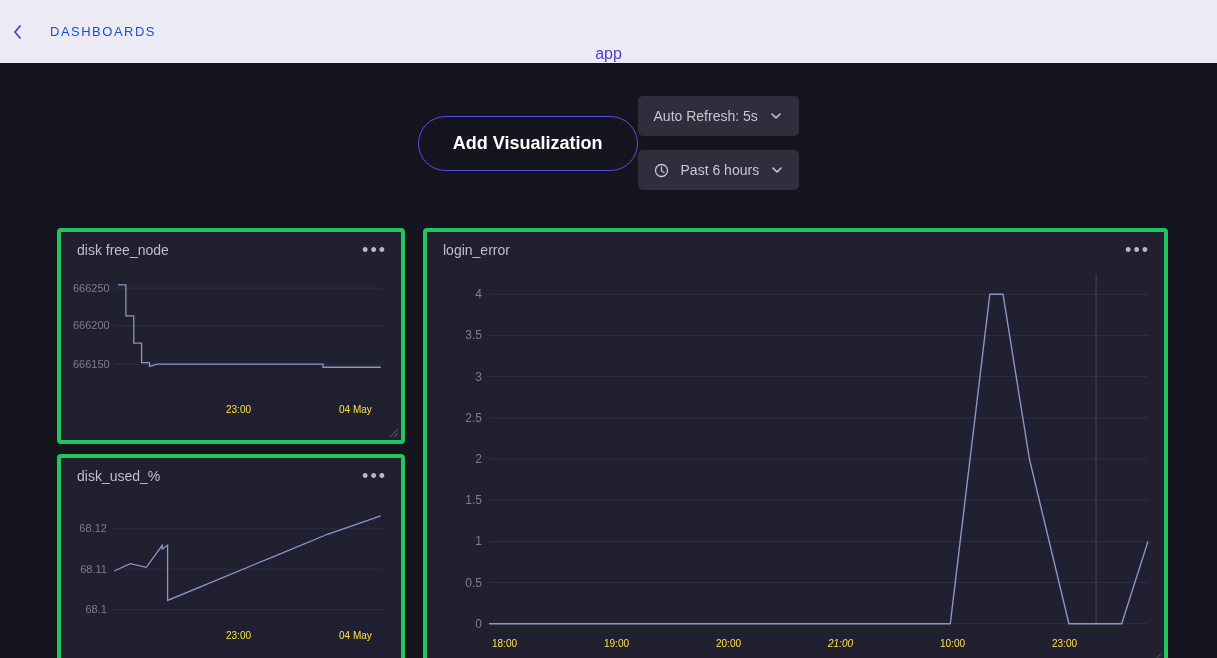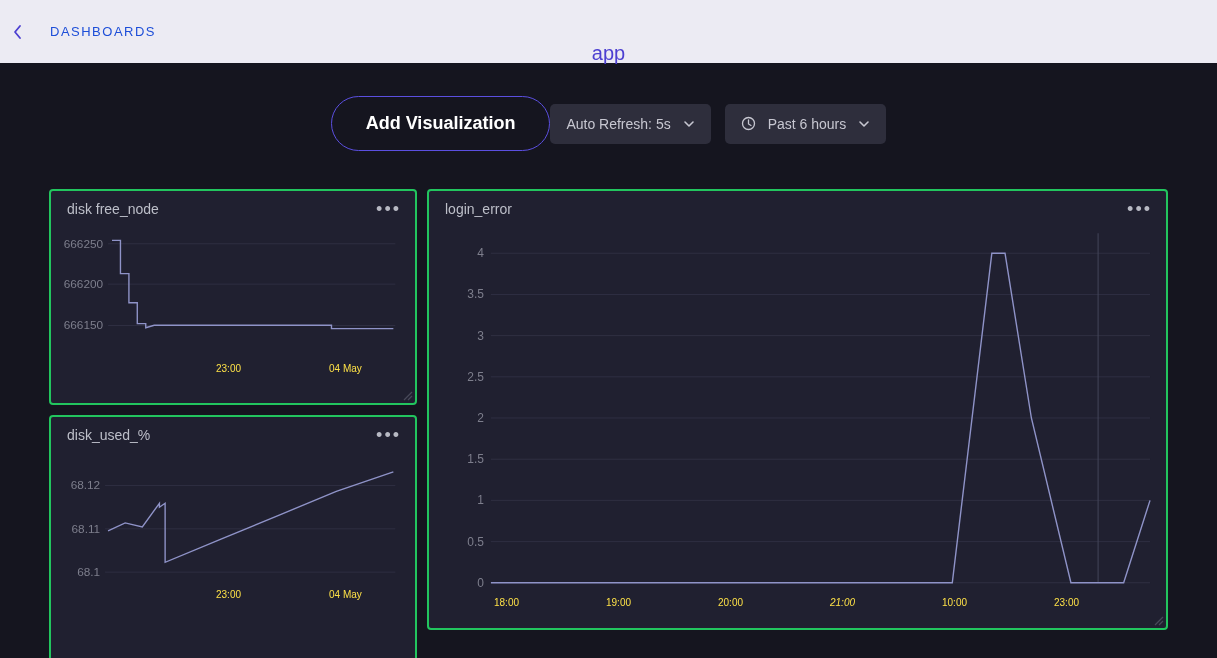--- a/index.html
+++ b/index.html
@@ -1,30 +1,30 @@
 <!DOCTYPE html>
 <html><head>
 <meta charset="utf-8">
 <style>
   * { box-sizing: border-box; margin: 0; padding: 0; }
   html, body { width: 1217px; height: 658px; font-family: -apple-system, BlinkMacSystemFont, "Segoe UI", Arial, sans-serif; background:#15151f; overflow:hidden;}
   .topbar { width:100%; height:63px; background:#ecebf3; display:flex; align-items:center; position:relative; }
   .back-chevron { margin-left:8px; width:20px; height:20px; display:flex; align-items:center; justify-content:center; cursor:pointer; }
   .crumb { margin-left:22px; color:#1d4ed8; font-size:13px; letter-spacing:1.5px; font-weight:500; }
-  .app-title { position:absolute; left:50%; transform:translateX(-50%); color:#4c3fd1; font-size:20px;margin-top:44px; }
+  .app-title { position:absolute; left:50%; transform:translateX(-50%); color:#4c3fd1; font-size:16px;margin-top:44px; }
   .content { padding: 33px 49px 0 49px; }
   .toolbar-row { display:flex; align-items:center; justify-content:center; margin-bottom:38px; }
   .add-viz { border:1.5px solid #5b4fe0; border-radius:30px; padding:16px 34px; color:#fff; font-size:18px; font-weight:700; background:transparent; cursor:pointer; }
-  .right-controls { display:flex; gap:14px; }
+  .right-controls { display:flex; gap:14px;flex-direction:column; }
   .pill { background:#2e2e3c; border-radius:5px; padding:12px 16px; display:flex; align-items:center; gap:12px; color:#c7c7d1; font-size:14px; cursor:pointer; }
   .pill svg { flex-shrink:0; }
   .grid { display:flex; gap:10px; }
   .col-left { width:370px; display:flex; flex-direction:column; gap:10px; }
   .col-right { flex:1; }
-  .panel { background:#202030; border:2px solid #22c55e; border-radius:4px; position:relative; }
+  .panel { background:#202030; border:4px solid #22c55e; border-radius:4px; position:relative;margin-left:8px; }
   .panel-header { display:flex; align-items:center; justify-content:space-between; padding:10px 14px 6px 16px; }
   .panel-title { color:#bdbfc9; font-size:14px; }
   .more { color:#b7b9c3; font-size:18px; letter-spacing:2px; cursor:pointer; line-height:8px; }
   .chart-body { position:relative; }
   .xaxis { display:flex; color:#fde047; font-size:10px; }
   .plot-line { stroke:#8f93c8; stroke-width:1.4; fill:none; }
   .grid-line { stroke:#2f2f42; stroke-width:1; }
   .resize-handle { position:absolute; right:2px; bottom:2px; width:12px; height:12px; opacity:.55;}
   .resize-handle svg { display:block; }
   

